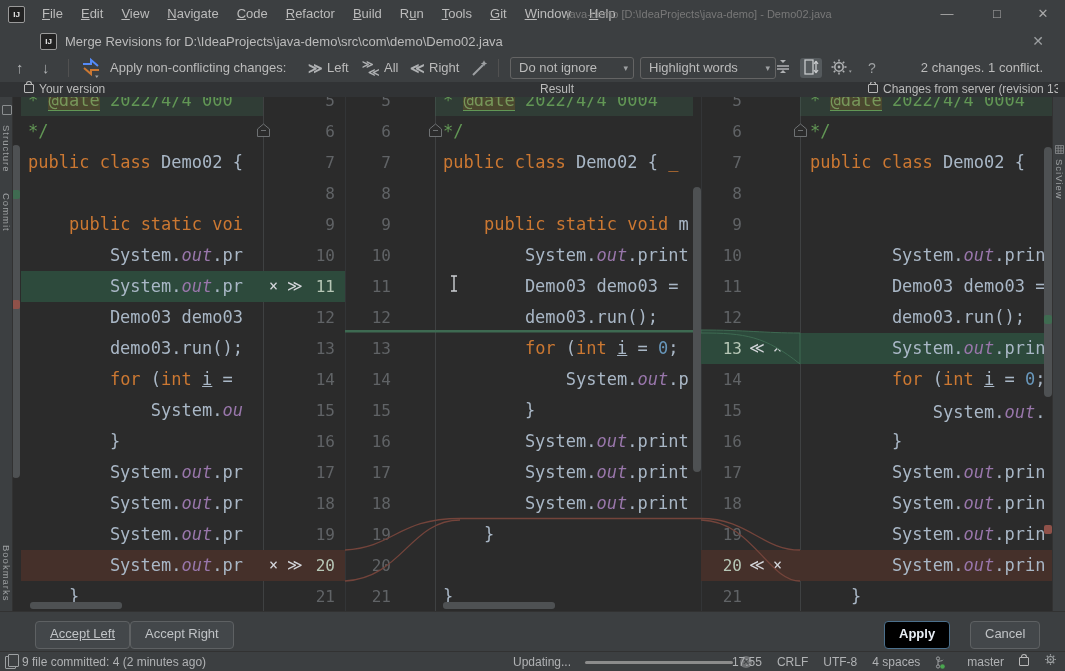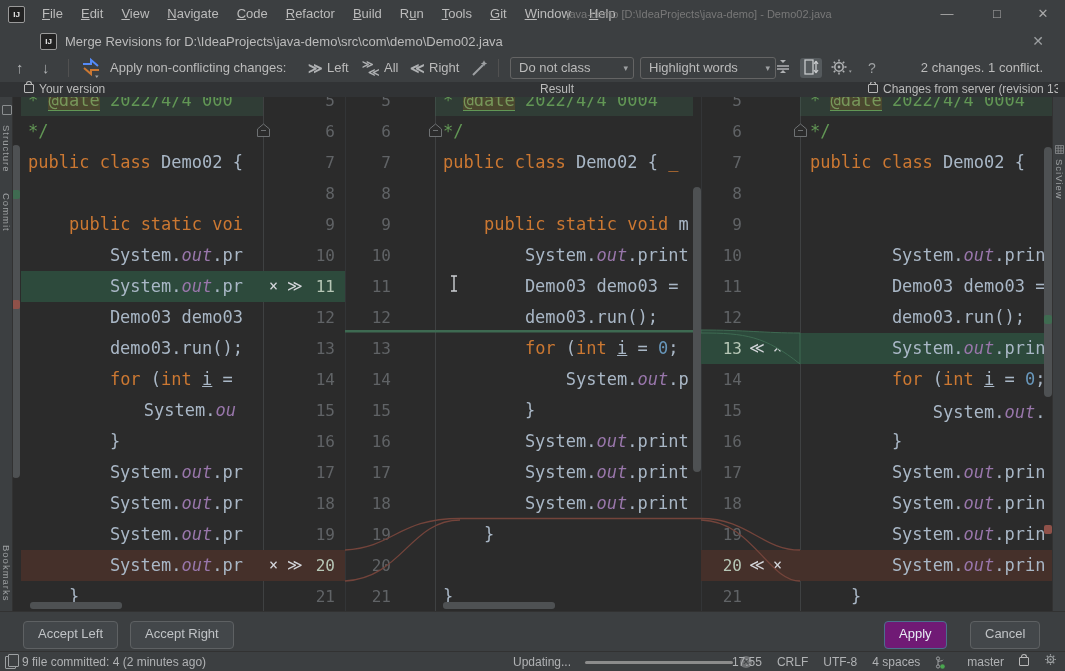--- a/index.html
+++ b/index.html
@@ -67,21 +67,21 @@
 
   
   #stripeL{position:absolute;left:0;top:97px;width:12px;height:514px;background:#3c3f41;border-right:1px solid #323232;}
   #stripeR{position:absolute;right:0;top:97px;width:12px;height:514px;background:#3c3f41;border-left:1px solid #323232;}
   .vlabel{position:absolute;writing-mode:vertical-rl;font-size:9.5px;color:#9da0a2;letter-spacing:1px;white-space:nowrap;}
   .stripeico{position:absolute;width:8px;height:8px;border:1px solid #8a8d8f;border-radius:1px;}
 
   
   #footer{position:absolute;left:0;top:611px;width:1065px;height:40px;background:#3c3f41;border-top:1px solid #323232;}
   .btn{position:absolute;top:9px;height:26px;border:1px solid #5e6163;border-radius:4px;background:#43474a;color:#c0c3c6;font-size:13px;line-height:24px;text-align:center;padding:0 14px;cursor:pointer;}
-  .btn.primary{background:#701a75;border-color:#4c708c;color:#e8eef5;}
+  .btn.primary{background:#000000;border-color:#4c708c;color:#e8eef5;font-weight:bold;}
 
   
   #statusbar{position:absolute;left:0;top:651px;width:1065px;height:20px;background:#3c3f41;border-top:1px solid #323232;font-size:12px;color:#b0b2b4;}
   #sb-left{position:absolute;left:22px;top:0;line-height:20px;white-space:nowrap;}
   #sb-copyico{position:absolute;left:5px;top:4px;width:9px;height:11px;border:1px solid #9da0a2;border-radius:1px;}
   #sb-copyico:before{content:"";position:absolute;left:2px;top:-3px;width:9px;height:11px;border:1px solid #9da0a2;border-radius:1px;background:#3c3f41;}
   #sb-updating{position:absolute;left:513px;top:0;line-height:20px;}
   #sb-progress{position:absolute;left:585px;top:9px;width:148px;height:3px;border-radius:2px;background:#8c8c8c;}
   #sb-cancelupd{position:absolute;left:740px;top:4px;width:12px;height:12px;border-radius:6px;background:#6e7072;color:#3c3f41;font-size:9px;line-height:12px;text-align:center;}
   #sb-right{position:absolute;right:8px;top:0;height:20px;display:flex;align-items:center;gap:15px;}
@@ -140,21 +140,21 @@
     <div class="tb chev" style="left:410px;">≪</div>
     <div class="tb" style="left:429px;">Right</div>
     <div class="tb" style="left:470px;width:20px;">
       <svg width="18" height="28" viewBox="0 0 18 28">
         <line x1="3" y1="21" x2="13" y2="11" stroke="#9da0a2" stroke-width="2"></line>
         <path d="M14 7 l1.5 3 3 1.5 -3 1.5 -1.5 3 -1.5 -3 -3 -1.5 3 -1.5 Z" fill="#9da0a2" transform="scale(0.7) translate(6,2)"></path>
       </svg>
     </div>
     <div class="tbsep" style="left:498px;"></div>
     <div class="combo" style="left:510px;width:96px;">
-      <span>Do not class</span><span class="car">▾</span>
+      <span>Do not ignore</span><span class="car">▾</span>
     </div>
     <div class="combo" style="left:640px;width:108px;">
       <span>Highlight words</span><span class="car">▾</span>
     </div>
     <div class="iconbtn" style="left:772px;">
       <svg width="16" height="18" viewBox="0 0 16 18">
         <path d="M5 2 L11 2 L8 5 Z" fill="#afb1b3"></path>
         <line x1="2" y1="8" x2="14" y2="8" stroke="#afb1b3" stroke-width="1.5"></line>
         <line x1="2" y1="11" x2="14" y2="11" stroke="#afb1b3" stroke-width="1.5"></line>
         <path d="M8 13 L11 16 L5 16 Z" fill="#afb1b3" transform="translate(0,-1)"></path>
@@ -205,21 +205,21 @@
         <div class="crow bg-mod" style="top: -12px; padding-left: 7px;"><span class="sc-c">* </span><span class="sc-ch">@date</span><span class="sc-c"> 2022/4/4 000</span></div>
         <div class="crow" style="top: 19px; padding-left: 7px;"><span class="sc-c">*/</span></div>
         <div class="crow" style="top: 50px; padding-left: 7px;"><span class="sc-k">public</span><span class="sc-p"> </span><span class="sc-k">class</span><span class="sc-p"> Demo02 {</span></div>
         <div class="crow" style="top: 81px; padding-left: 7px;"></div>
         <div class="crow" style="top: 112px; padding-left: 7px;"><span class="sc-p">    </span><span class="sc-k">public</span><span class="sc-p"> </span><span class="sc-k">static</span><span class="sc-p"> </span><span class="sc-k">voi</span></div>
         <div class="crow" style="top: 143px; padding-left: 7px;"><span class="sc-p">        System.</span><span class="sc-f">out</span><span class="sc-p">.pr</span></div>
         <div class="crow bg-green" style="top: 174px; padding-left: 7px;"><span class="sc-p">        System.</span><span class="sc-f">out</span><span class="sc-p">.pr</span></div>
         <div class="crow" style="top: 205px; padding-left: 7px;"><span class="sc-p">        Demo03 demo03</span></div>
         <div class="crow" style="top: 236px; padding-left: 7px;"><span class="sc-p">        demo03.run();</span></div>
         <div class="crow" style="top: 267px; padding-left: 7px;"><span class="sc-p">        </span><span class="sc-k">for</span><span class="sc-p"> (</span><span class="sc-k">int</span><span class="sc-p"> </span><span class="sc-u">i</span><span class="sc-p"> =</span></div>
-        <div class="crow" style="top: 298px; "><span class="sc-p">            System.</span><span class="sc-f">ou</span></div>
+        <div class="crow" style="top: 298px; padding-left: 7px;"><span class="sc-p">            System.</span><span class="sc-f">ou</span></div>
         <div class="crow" style="top: 329px; padding-left: 7px;"><span class="sc-p">        }</span></div>
         <div class="crow" style="top: 360px; padding-left: 7px;"><span class="sc-p">        System.</span><span class="sc-f">out</span><span class="sc-p">.pr</span></div>
         <div class="crow" style="top: 391px; padding-left: 7px;"><span class="sc-p">        System.</span><span class="sc-f">out</span><span class="sc-p">.pr</span></div>
         <div class="crow" style="top: 422px; padding-left: 7px;"><span class="sc-p">        System.</span><span class="sc-f">out</span><span class="sc-p">.pr</span></div>
         <div class="crow bg-red" style="top: 453px; padding-left: 7px;"><span class="sc-p">        System.</span><span class="sc-f">out</span><span class="sc-p">.pr</span></div>
         <div class="crow" style="top: 484px; padding-left: 7px;"><span class="sc-p">    }</span></div>
       </div>
     <div class="gut" id="gap-left" style="left:263px;width:172px;">
         <div class="lnum" style="top: -12px; left: 42px; width: 30px;">5</div>
         <div class="lnum" style="top: 19px; left: 42px; width: 30px;">6</div>
@@ -370,21 +370,21 @@
     <div class="vlabel" style="left:1px;top:448px;">Bookmarks</div>
   </div>
   <div id="stripeR">
     <svg class="abs" style="left:2px;top:48px;" width="9" height="9" viewBox="0 0 9 9">
       <path d="M0.5 0.5 H8.5 V8.5 H0.5 Z M0.5 3.2 H8.5 M0.5 5.9 H8.5 M3.2 0.5 V8.5 M5.9 0.5 V8.5" stroke="#8a8d8f" fill="none" stroke-width="0.8"></path>
     </svg>
     <div class="vlabel" style="left:1px;top:62px;">SciView</div>
   </div>
 
   <div id="footer">
-    <div class="btn" style="left:23px;">Accept Left</div>
+    <div class="btn" style="left:35px;text-decoration:underline;">Accept Left</div>
     <div class="btn" style="left:130px;">Accept Right</div>
     <div class="btn primary" style="left:884px;">Apply</div>
     <div class="btn" style="left:970px;">Cancel</div>
   </div>
 
   <div id="statusbar">
     <div id="sb-copyico"></div>
     <div id="sb-left">9 file committed: 4 (2 minutes ago)</div>
     <div id="sb-updating">Updating...</div>
     <div id="sb-progress"></div>

